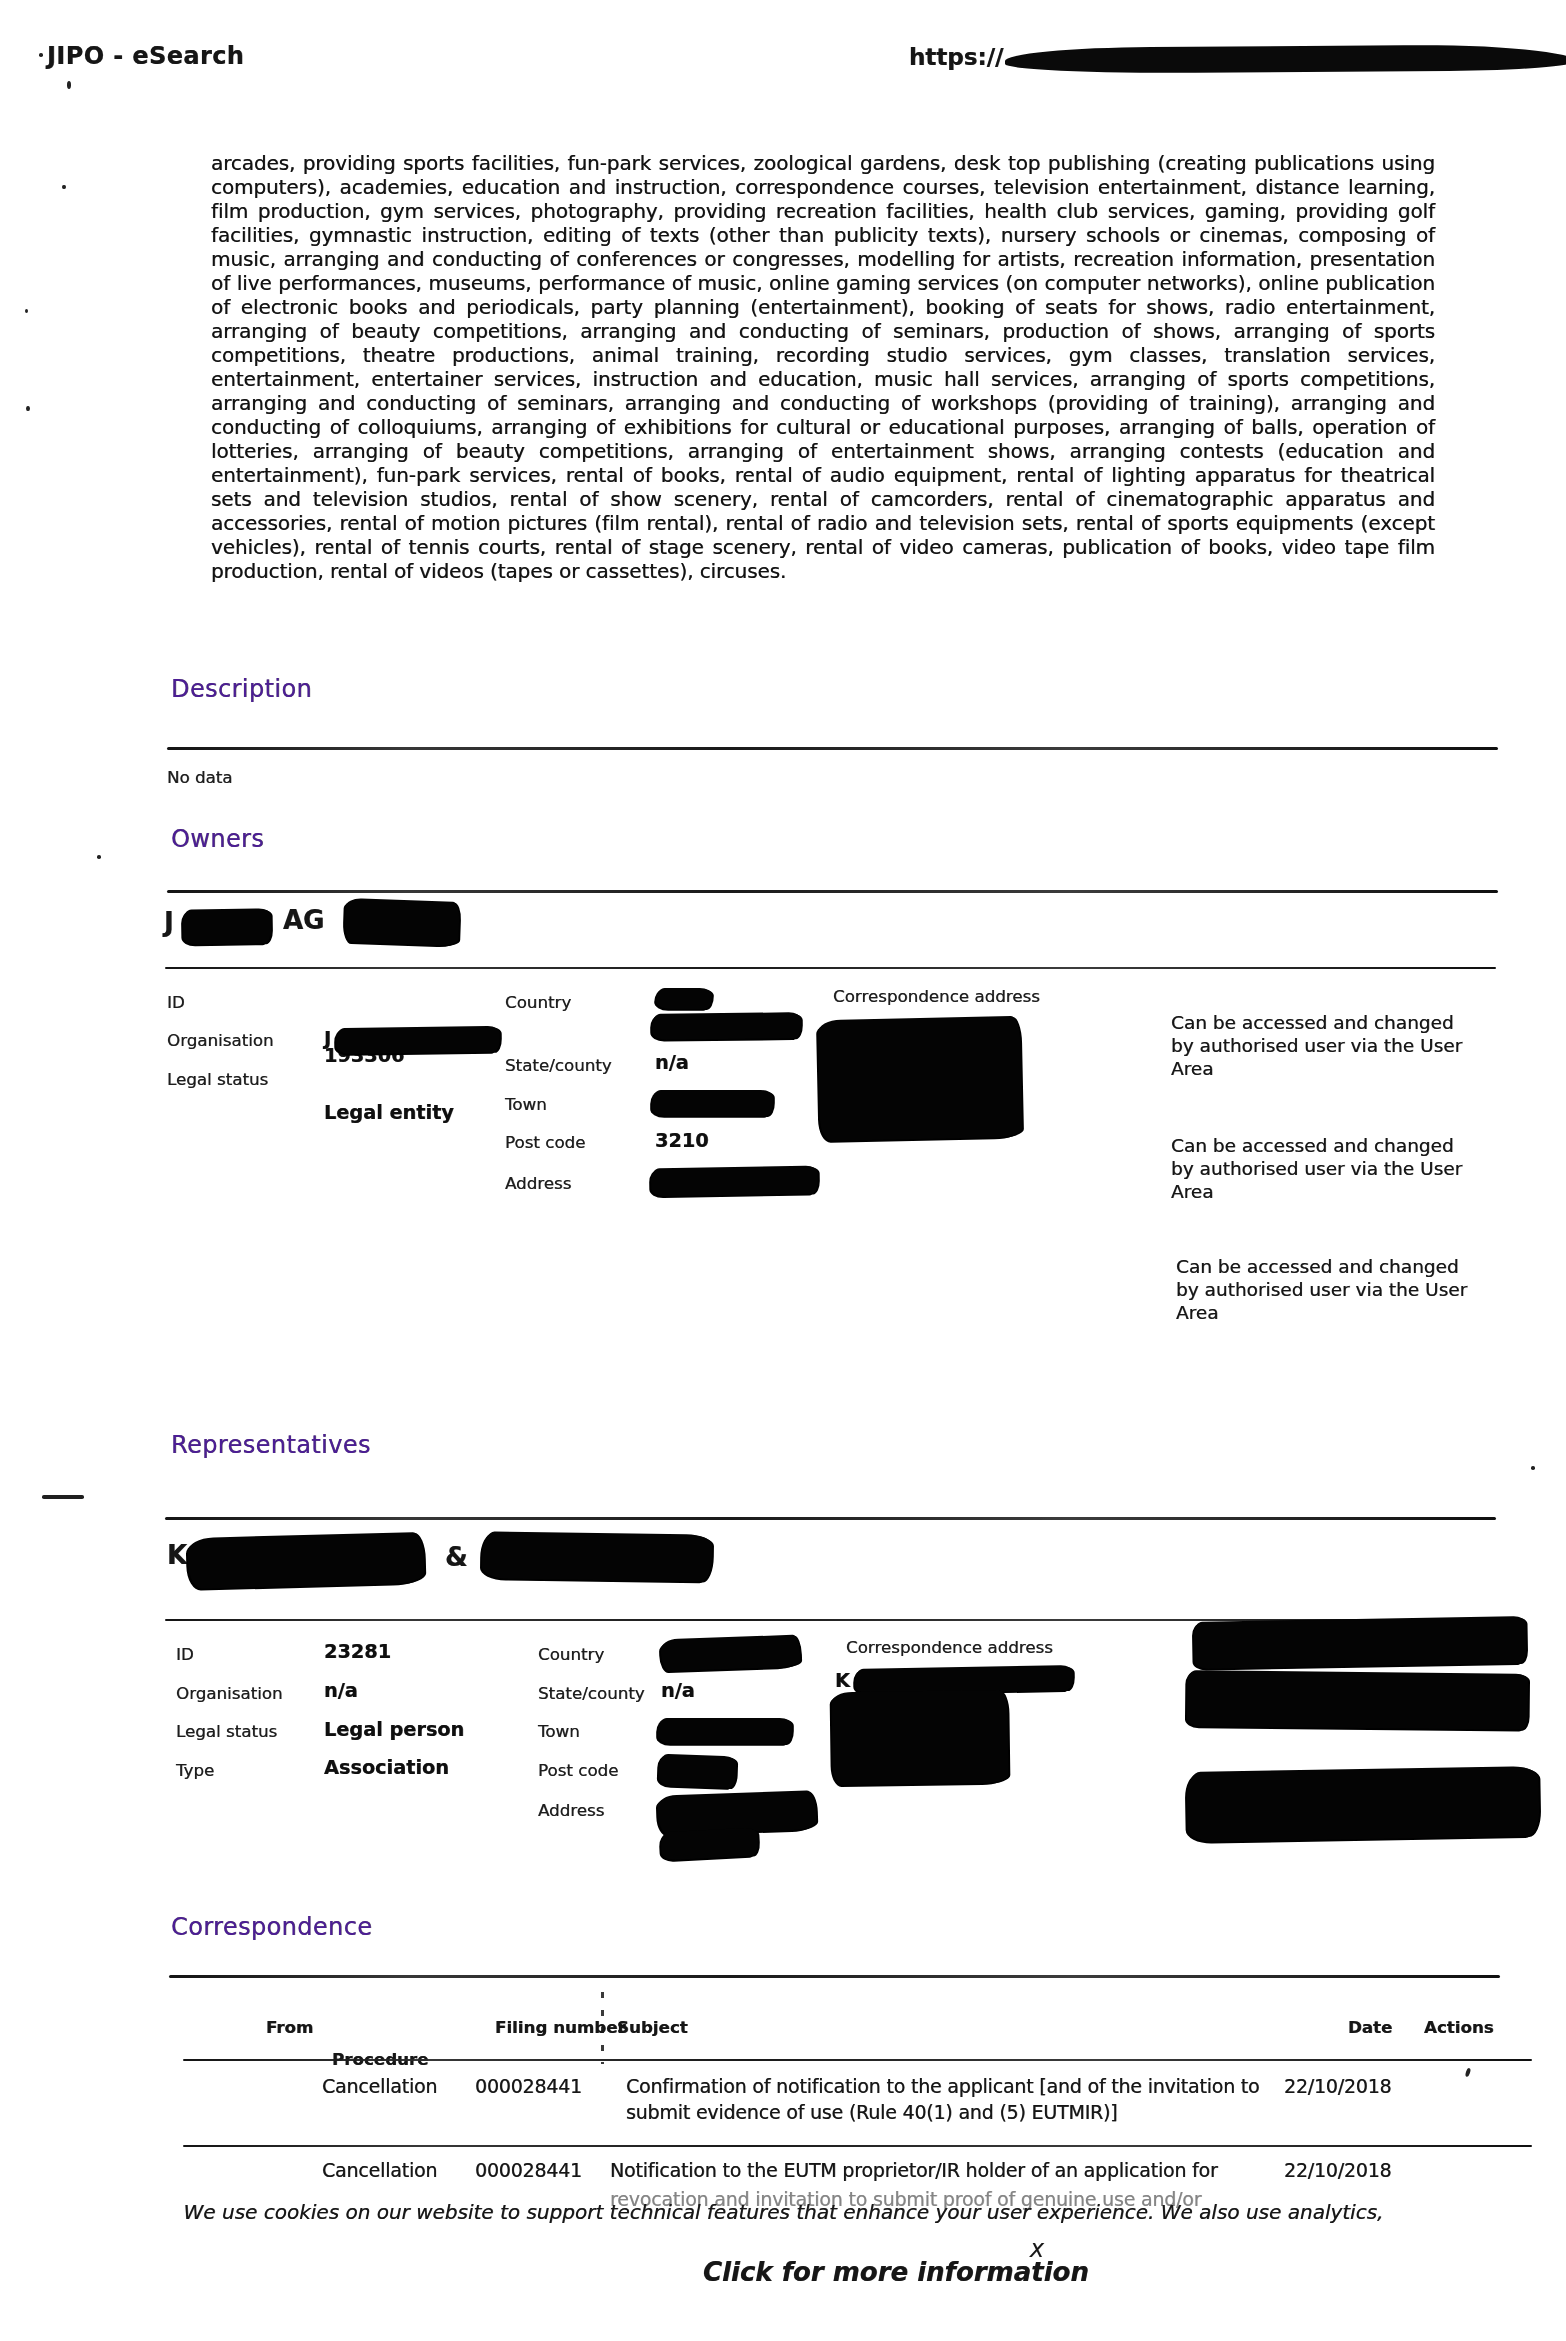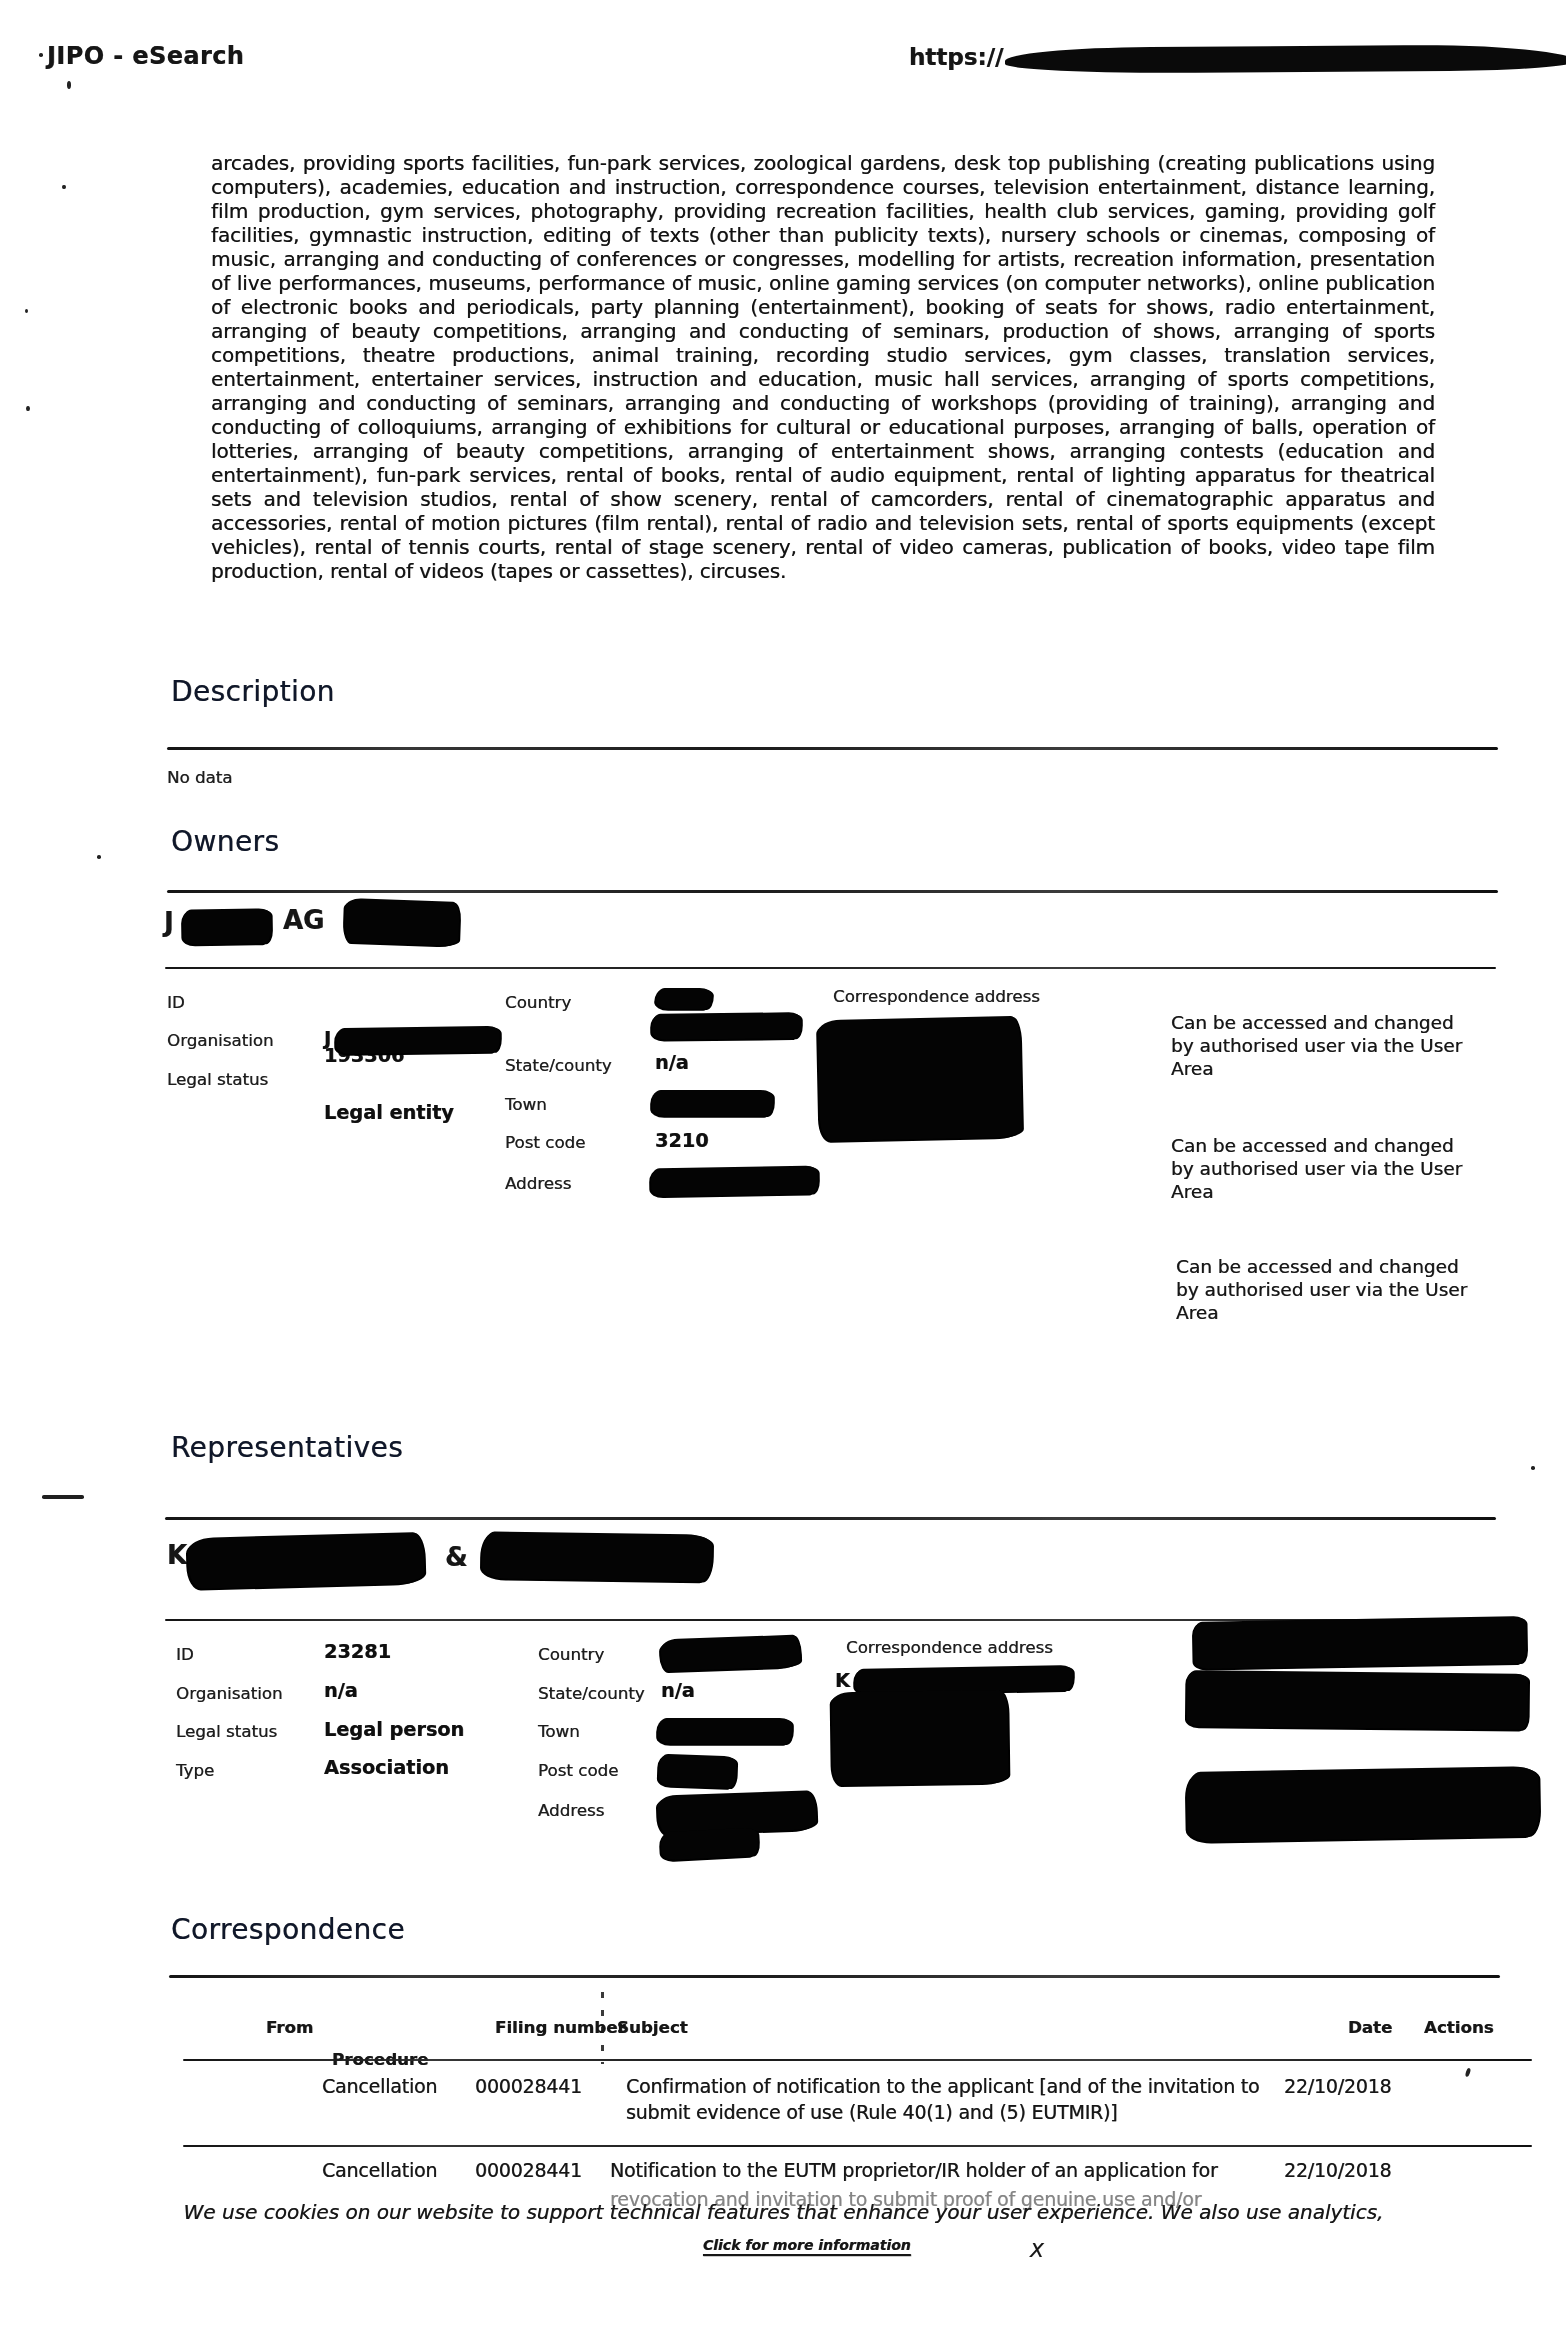--- a/index.html
+++ b/index.html
@@ -14,41 +14,41 @@
   .url-line{font-size:23px; font-weight:600; white-space:nowrap;}
   .url-smudge{
     display:inline-block; vertical-align:middle; width:570px; height:26px; margin-left:1.8px;
     background:#0a0a0a; border-radius:46% 54% 40% 60% / 90% 120% 60% 70%;
     transform:rotate(-.4deg);
   }
   .goods{
     width:1224px; font-size:20px; line-height:24px; font-weight:500;
     text-align:justify; letter-spacing:-0.1px; color:#121212;
   }
-  .h1{font-size:28px; font-weight:500; color:#0f172a; letter-spacing:0.4px;}
+  .h1{font-size:24px; font-weight:500; color:#4c1d95; letter-spacing:0.4px;}
   .rule{
     height:2.6px; border-radius:1.8px; opacity:.94;
     background:linear-gradient(90deg,#050505,#2b2b2b 18%,#0b0b0b 42%,#303030 68%,#000);
   }
   .rule.thin{height:1.8px;}
   .lbl{font-size:16.7px; font-weight:500; color:#1d1d1d;}
   .val{font-size:19.3px; font-weight:600; color:#0f0f0f;}
   .big-name{font-size:26px; font-weight:600;}
   .note{width:303px; font-size:18.5px; line-height:23px; font-weight:500;}
   .blob{
     position:absolute; background:#040404;
     border-radius:8.8px 12.3px 7px 14px / 12.3px 7px 14px 8.8px;
     box-shadow:1.8px 0.9px 0 #000, -1.8px 1.8px 0 #000;
   }
   .colhead{font-size:16.7px; font-weight:600;}
   .cell{font-size:19px; font-weight:500; letter-spacing:-0.2px;}
   .subject{width:679px; line-height:26px;}
   .faded{opacity:.52; filter:blur(0.6px);}
   .cookie{width:1567px; text-align:center; font-size:20px; font-style:italic; font-weight:500;}
-  .morelink{font-size:14px; font-style:italic; font-weight:600; text-decoration:underline; text-underline-offset:3.5px; text-decoration-thickness:1.8px;}
+  .morelink{font-size:26px; font-style:italic; font-weight:600; text-underline-offset:3.5px; text-decoration-thickness:1.8px;margin-top:20px;}
   .closex{font-size:20px; font-style:italic; font-weight:500;}
   .speck{position:absolute; background:#222; border-radius:50%;}
   .dash{position:absolute; background:#1f1f1f; border-radius:1.8px;}
   .vdots{position:absolute; width:2.6px; background:repeating-linear-gradient(#161616 0 6.2px, transparent 6.2px 17.6px); opacity:.85;}
 </style>
 </head>
 <body>
 
 <div class="page">
 

